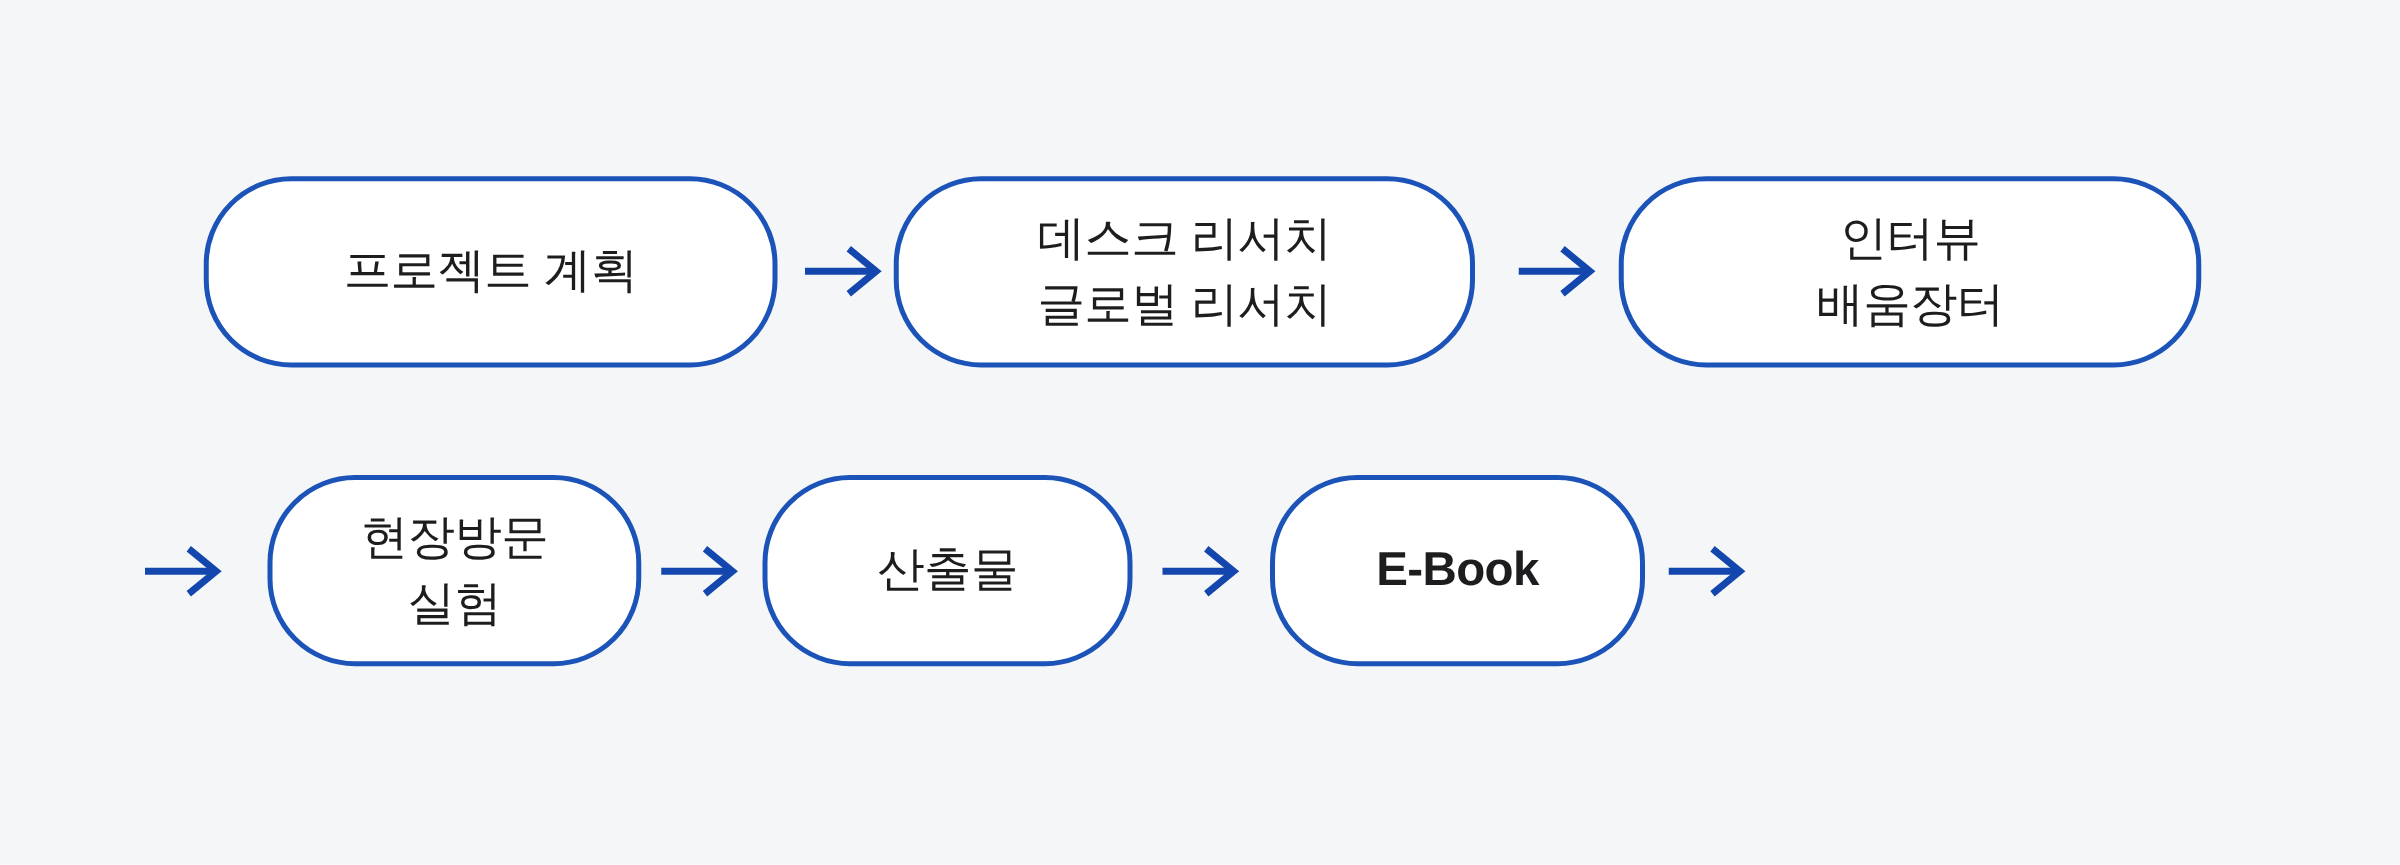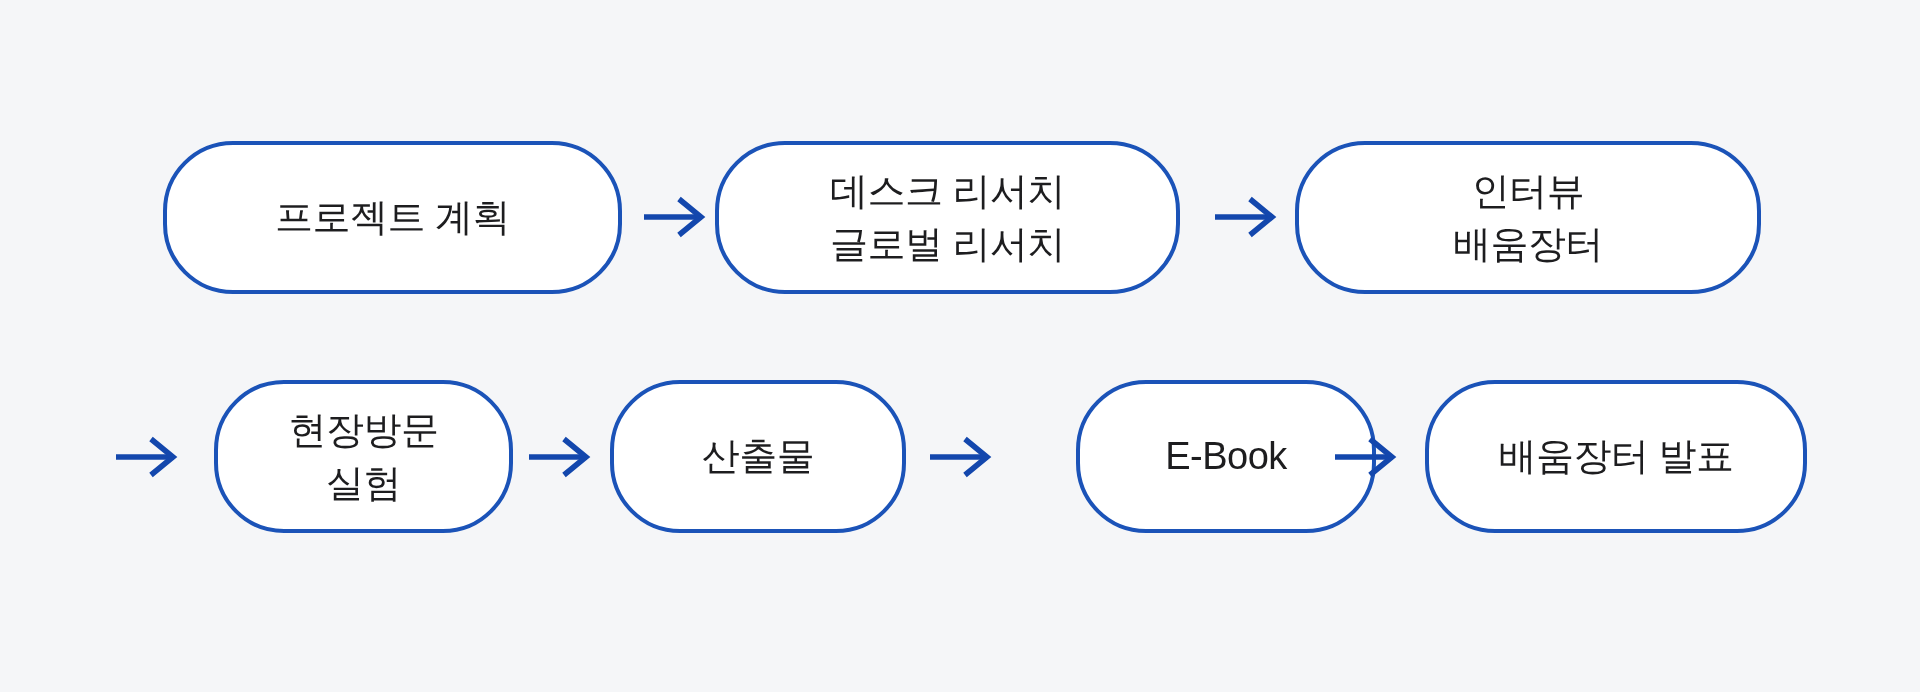--- a/index.html
+++ b/index.html
@@ -101,28 +101,25 @@
     <span class="node-label">산출물</span>
   </div>
 
   <div class="arrow" style="left:928px; top:434px;">
     <svg viewBox="0 0 66 46" fill="none" stroke="currentColor" stroke-width="5.5">
       <line x1="2" y1="23" x2="56" y2="23"></line>
       <polyline points="37,5 59,23 37,41" stroke-linejoin="miter"></polyline>
     </svg>
   </div>
 
-  <div class="node" style="left:1076px; top:380px; width:300px;">
+  <div class="node" style="left:1016px; top:380px; width:300px;font-weight:bold;">
     <span class="node-label">E-Book</span>
   </div>
 
   <div class="arrow" style="left:1333px; top:434px;">
     <svg viewBox="0 0 66 46" fill="none" stroke="currentColor" stroke-width="5.5">
       <line x1="2" y1="23" x2="56" y2="23"></line>
       <polyline points="37,5 59,23 37,41" stroke-linejoin="miter"></polyline>
     </svg>
   </div>
 
-  <div class="node" style="left:1425px; top:380px; width:382px;">
-    <span class="node-label">배움장터 발표</span>
-  </div>
 
 </div>
 
 </body></html>

